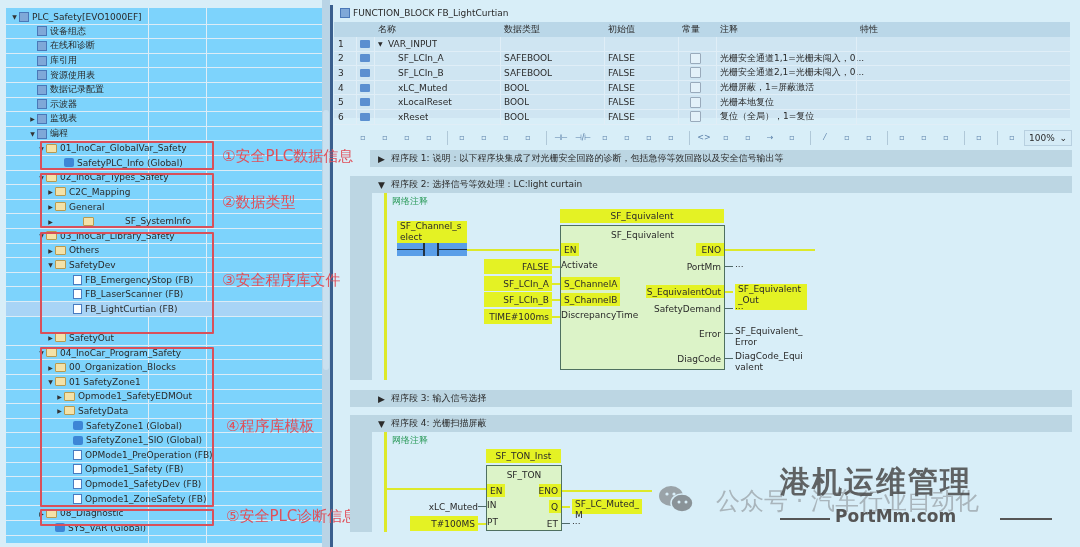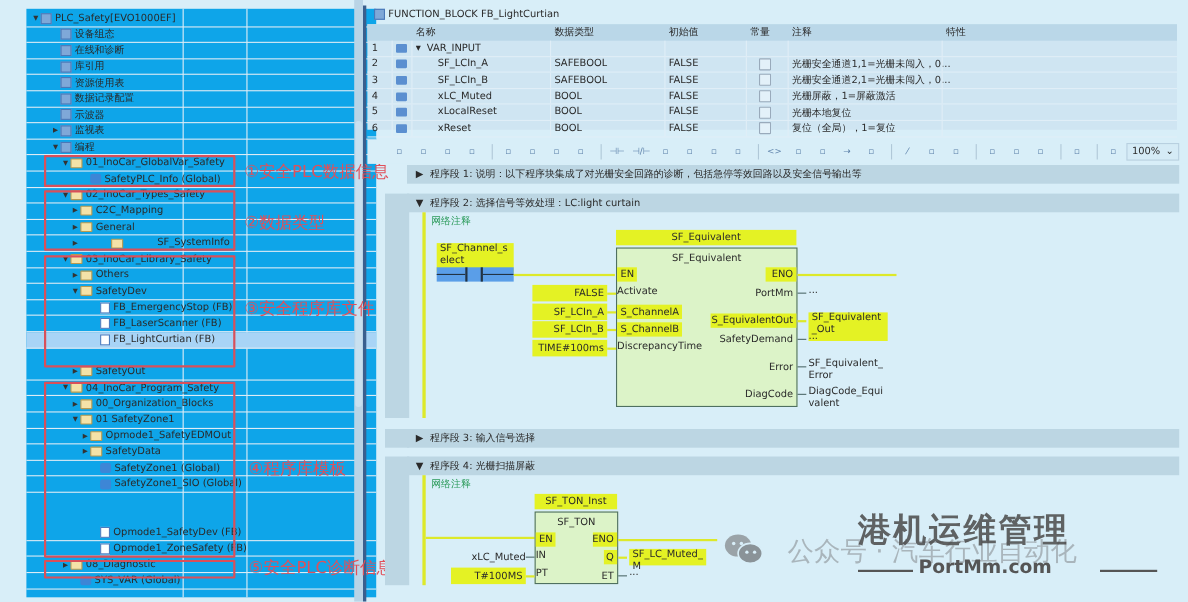--- a/index.html
+++ b/index.html
@@ -1,18 +1,18 @@
 <!DOCTYPE html>
 <html><head>
 <meta charset="utf-8">
 <style>
 *{box-sizing:border-box;margin:0;padding:0}
 body{width:1080px;height:547px;overflow:hidden;background:#d8eef8;font-family:"DejaVu Sans","Liberation Sans",sans-serif;font-size:9px;color:#2a2a2a;position:relative}
 #left{position:absolute;left:0;top:0;width:332px;height:547px;background:#d8eef8}
-#tree{position:absolute;left:24px;top:8px;width:318px;height:535px;background:#0ea5e9}
+#tree{position:absolute;left:6px;top:8px;width:318px;height:535px;background:#7dd3fc}
 .trow{position:absolute;left:0;width:318px;height:14.6px;border-bottom:1px solid #dcecf6;display:flex;align-items:center;white-space:nowrap}
 .trow.sel{background:#a8d4f6}
 .trow .tw{width:9px;font-size:6px;color:#333;text-align:center}
 .ic{display:inline-block;width:11px;height:9px;margin-right:3px;flex:none}
 .folder{background:#f4e2a8;border:1px solid #b89a50;border-radius:1px}
 .fb{background:#fff;border:1px solid #4a7cc0;width:9px;height:10px}
 .glob{background:#3d86d6;border-radius:2px;width:10px;height:9px}
 .gen{background:#7fa8d8;border:1px solid #4a78b8;width:10px;height:10px}
 .vcols{position:absolute;top:0;height:535px;border-left:1px solid #e0eef7}
 #vscroll{position:absolute;left:322px;top:0;width:8px;height:547px;background:#b9d4e6}
@@ -192,20 +192,30 @@
       <div class="trow" style="top: 410.8px; padding-left: 58px;">
         <span class="tw"></span>
         <span class="ic glob"></span>
         <span>SafetyZone1 (Global)</span>
       </div>
       <div class="trow" style="top: 425.4px; padding-left: 58px;">
         <span class="tw"></span>
         <span class="ic glob"></span>
         <span>SafetyZone1_SIO (Global)</span>
       </div>
+      <div class="trow" style="top: 440px; padding-left: 58px;">
+        <span class="tw"></span>
+        <span class="ic fb"></span>
+        <span>OPMode1_PreOperation (FB)</span>
+      </div>
+      <div class="trow" style="top: 454.6px; padding-left: 58px;">
+        <span class="tw"></span>
+        <span class="ic fb"></span>
+        <span>Opmode1_Safety (FB)</span>
+      </div>
       <div class="trow" style="top: 469.2px; padding-left: 58px;">
         <span class="tw"></span>
         <span class="ic fb"></span>
         <span>Opmode1_SafetyDev (FB)</span>
       </div>
       <div class="trow" style="top: 483.8px; padding-left: 58px;">
         <span class="tw"></span>
         <span class="ic fb"></span>
         <span>Opmode1_ZoneSafety (FB)</span>
       </div>

